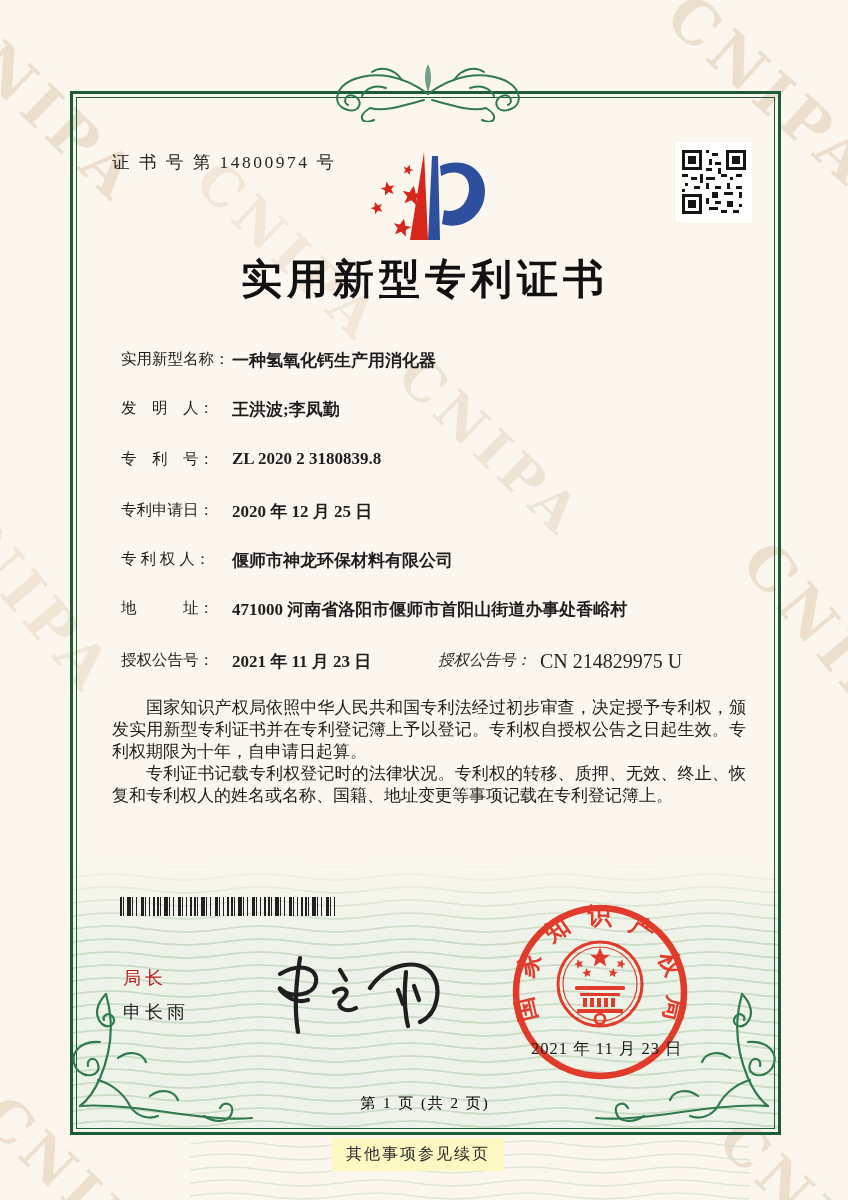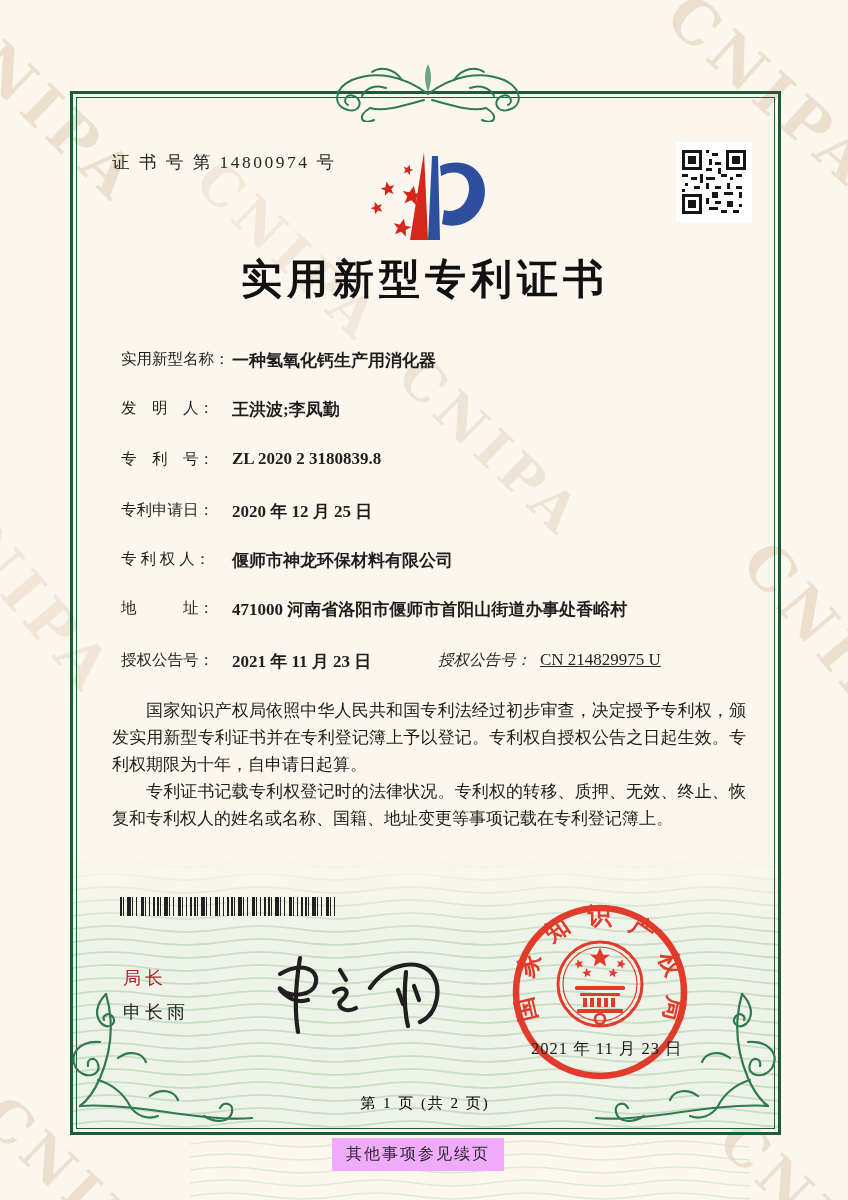--- a/index.html
+++ b/index.html
@@ -28,35 +28,35 @@
   .cnt{position:absolute; z-index:5;}
   .cert-no{left:112px; top:150px; font-size:17.5px; letter-spacing:2.5px;}
   .qr-box{left:676px; top:142px; width:76px; height:80px; background:#fff;
     display:flex; align-items:center; justify-content:center;}
   .doc-title{left:72px; top:252px; width:706px; text-align:center;
     font-size:41px; font-weight:bold; letter-spacing:5px; color:#111;}
   .field{left:0; top:0; width:848px; height:24px;}
   .flabel{position:absolute; left:121px; font-size:15.5px; white-space:pre; color:#1e1e1e;}
   .fvalue{position:absolute; left:232px; font-size:17px; white-space:pre; color:#1e1e1e;font-weight:bold;}
   .flabel2{position:absolute; left:438px; font-size:15.5px; white-space:pre;font-style:italic;}
-  .fvalue2{position:absolute; left:540px; font-size:17px; white-space:pre;text-decoration:underline;}
-  .bodytext{left:112px; top:697px; width:634px; font-size:17px; line-height:27px;
+  .fvalue2{position:absolute; left:540px; font-size:20px; white-space:pre;}
+  .bodytext{left:112px; top:697px; width:634px; font-size:17px; line-height:22px;
     text-align:justify; color:#1c1c1c;}
   .bodytext p{margin:0; text-indent:2em;}
   .barcode{left:120px; top:897px; width:218px; height:19px;
     background-image:
       repeating-linear-gradient(90deg,#202020 0 2px,transparent 2px 3px,#202020 3px 4px,transparent 4px 7px,#202020 7px 11px,transparent 11px 12px,#202020 12px 13px,transparent 13px 16px,#202020 16px 17px,transparent 17px 21px,#202020 21px 24px,transparent 24px 25px,#202020 25px 26px,transparent 26px 29px,#202020 29px 30px,transparent 30px 33px,#202020 33px 35px,transparent 35px 37px);
   }
   .director-title{left:123px; top:966px; font-size:18px; letter-spacing:4px; color:#b91c1c;}
   .director-name{left:123px; top:1000px; font-size:18px; letter-spacing:4px; color:#222;}
   .signature{left:248px; top:940px; z-index:6;}
   .seal{left:505px; top:900px; z-index:6;}
   .seal-date{left:531px; top:1038px; font-size:16.5px; letter-spacing:1px; color:#1a1a1a; z-index:7; white-space:pre;}
   .page-info{left:72px; top:1094px; width:706px; text-align:center; font-size:15px; letter-spacing:2px; color:#000000;}
-  .cont-note{left:332px; top:1138px; width:160px; background:#f0abfc; padding:6px 6px;
+  .cont-note{left:332px; top:1138px; width:160px; background:#fef9c3; padding:6px 6px;
     text-align:center; font-size:16px; letter-spacing:2px; color:#2a2a2a; z-index:5;}
 </style>
 </head>
 <body>
 
 <div class="page">
 
   <svg width="0" height="0" style="position:absolute">
     <defs>
       <path id="st" d="M0,-10 L2.94,-3.09 L9.51,-3.09 L4.26,1.18 L5.88,8.09 L0,4 L-5.88,8.09 L-4.26,1.18 L-9.51,-3.09 L-2.94,-3.09 Z"></path>

